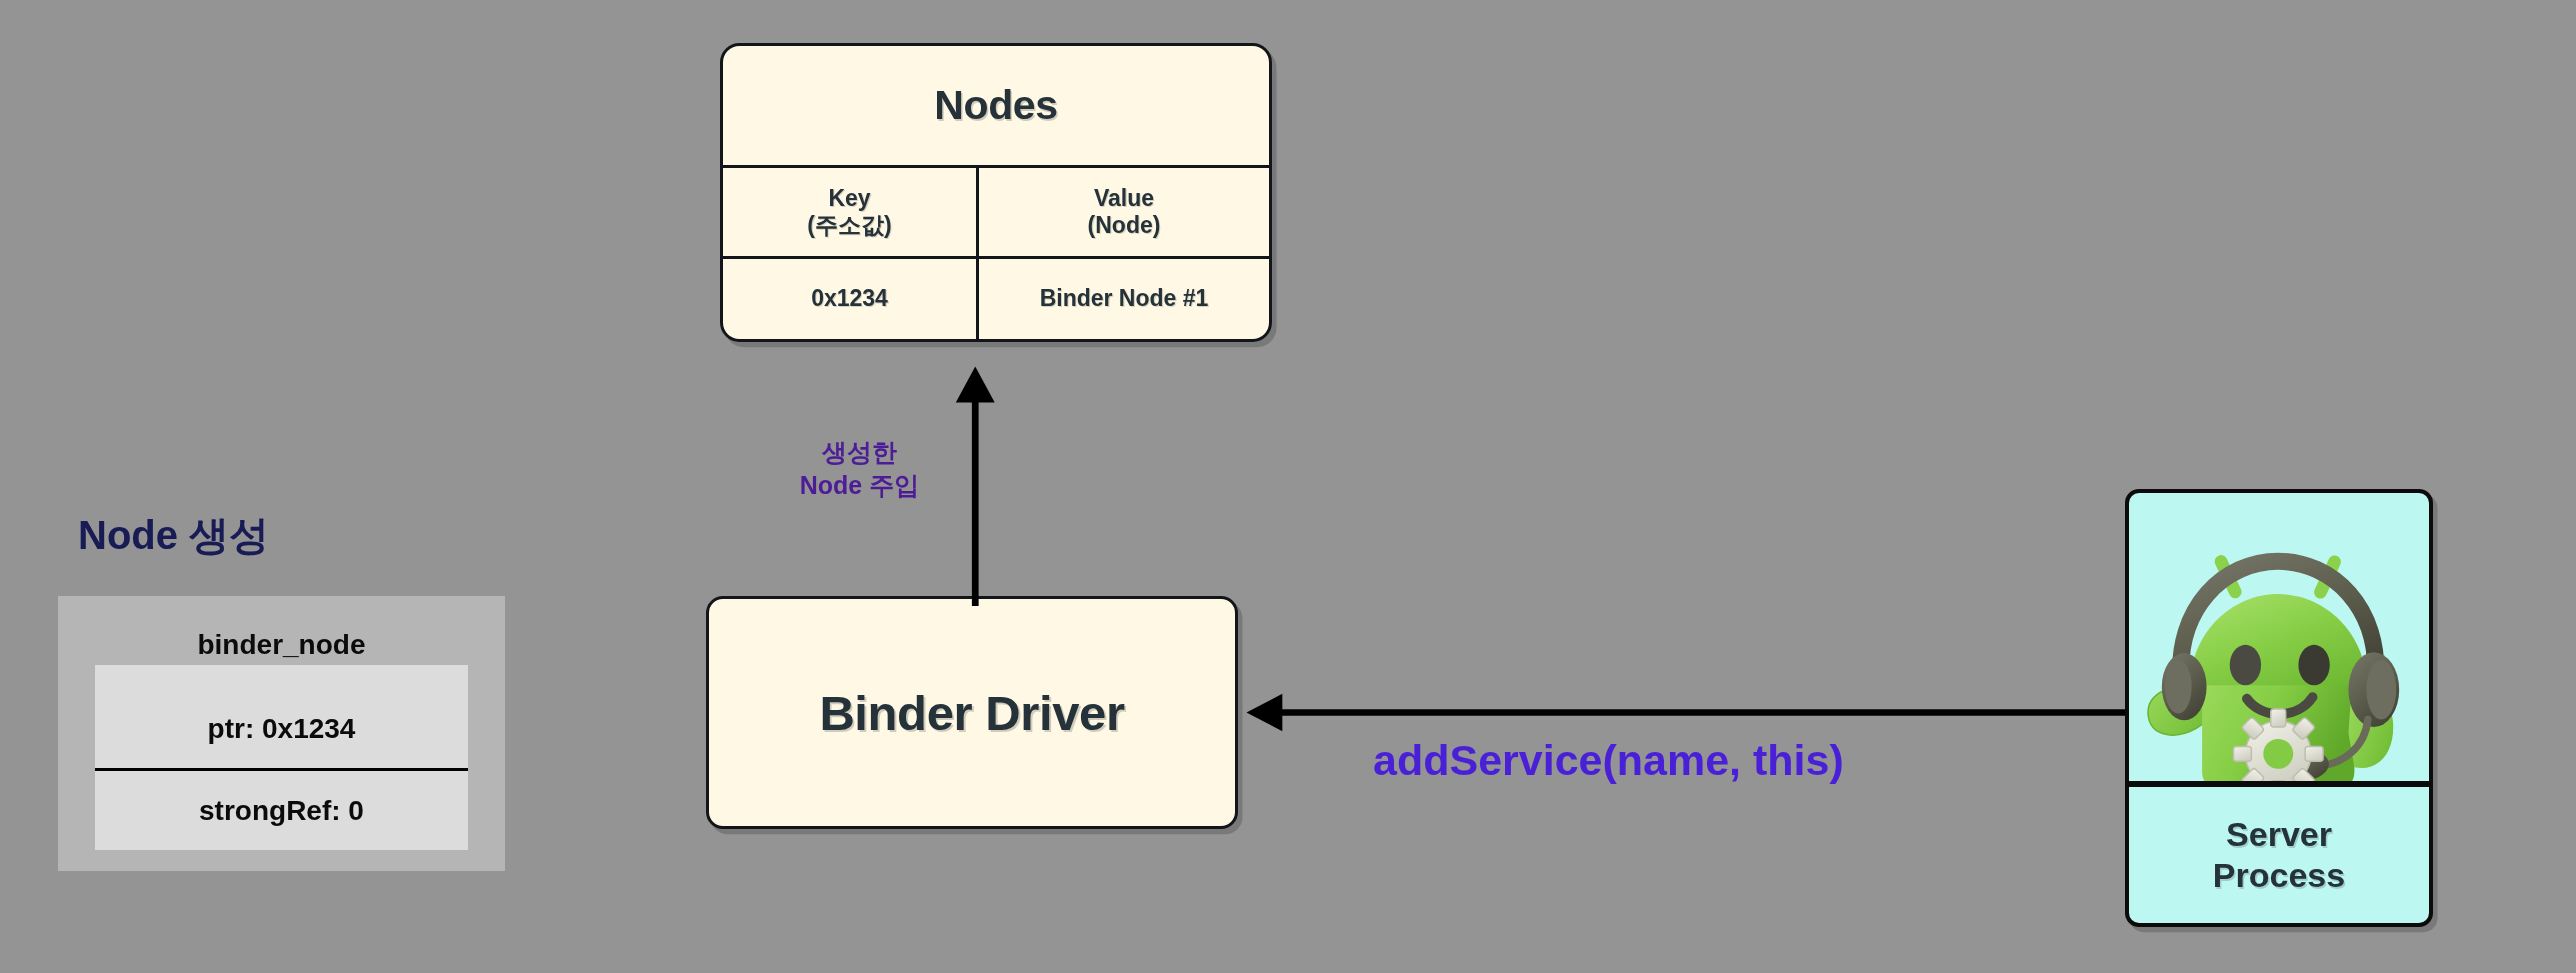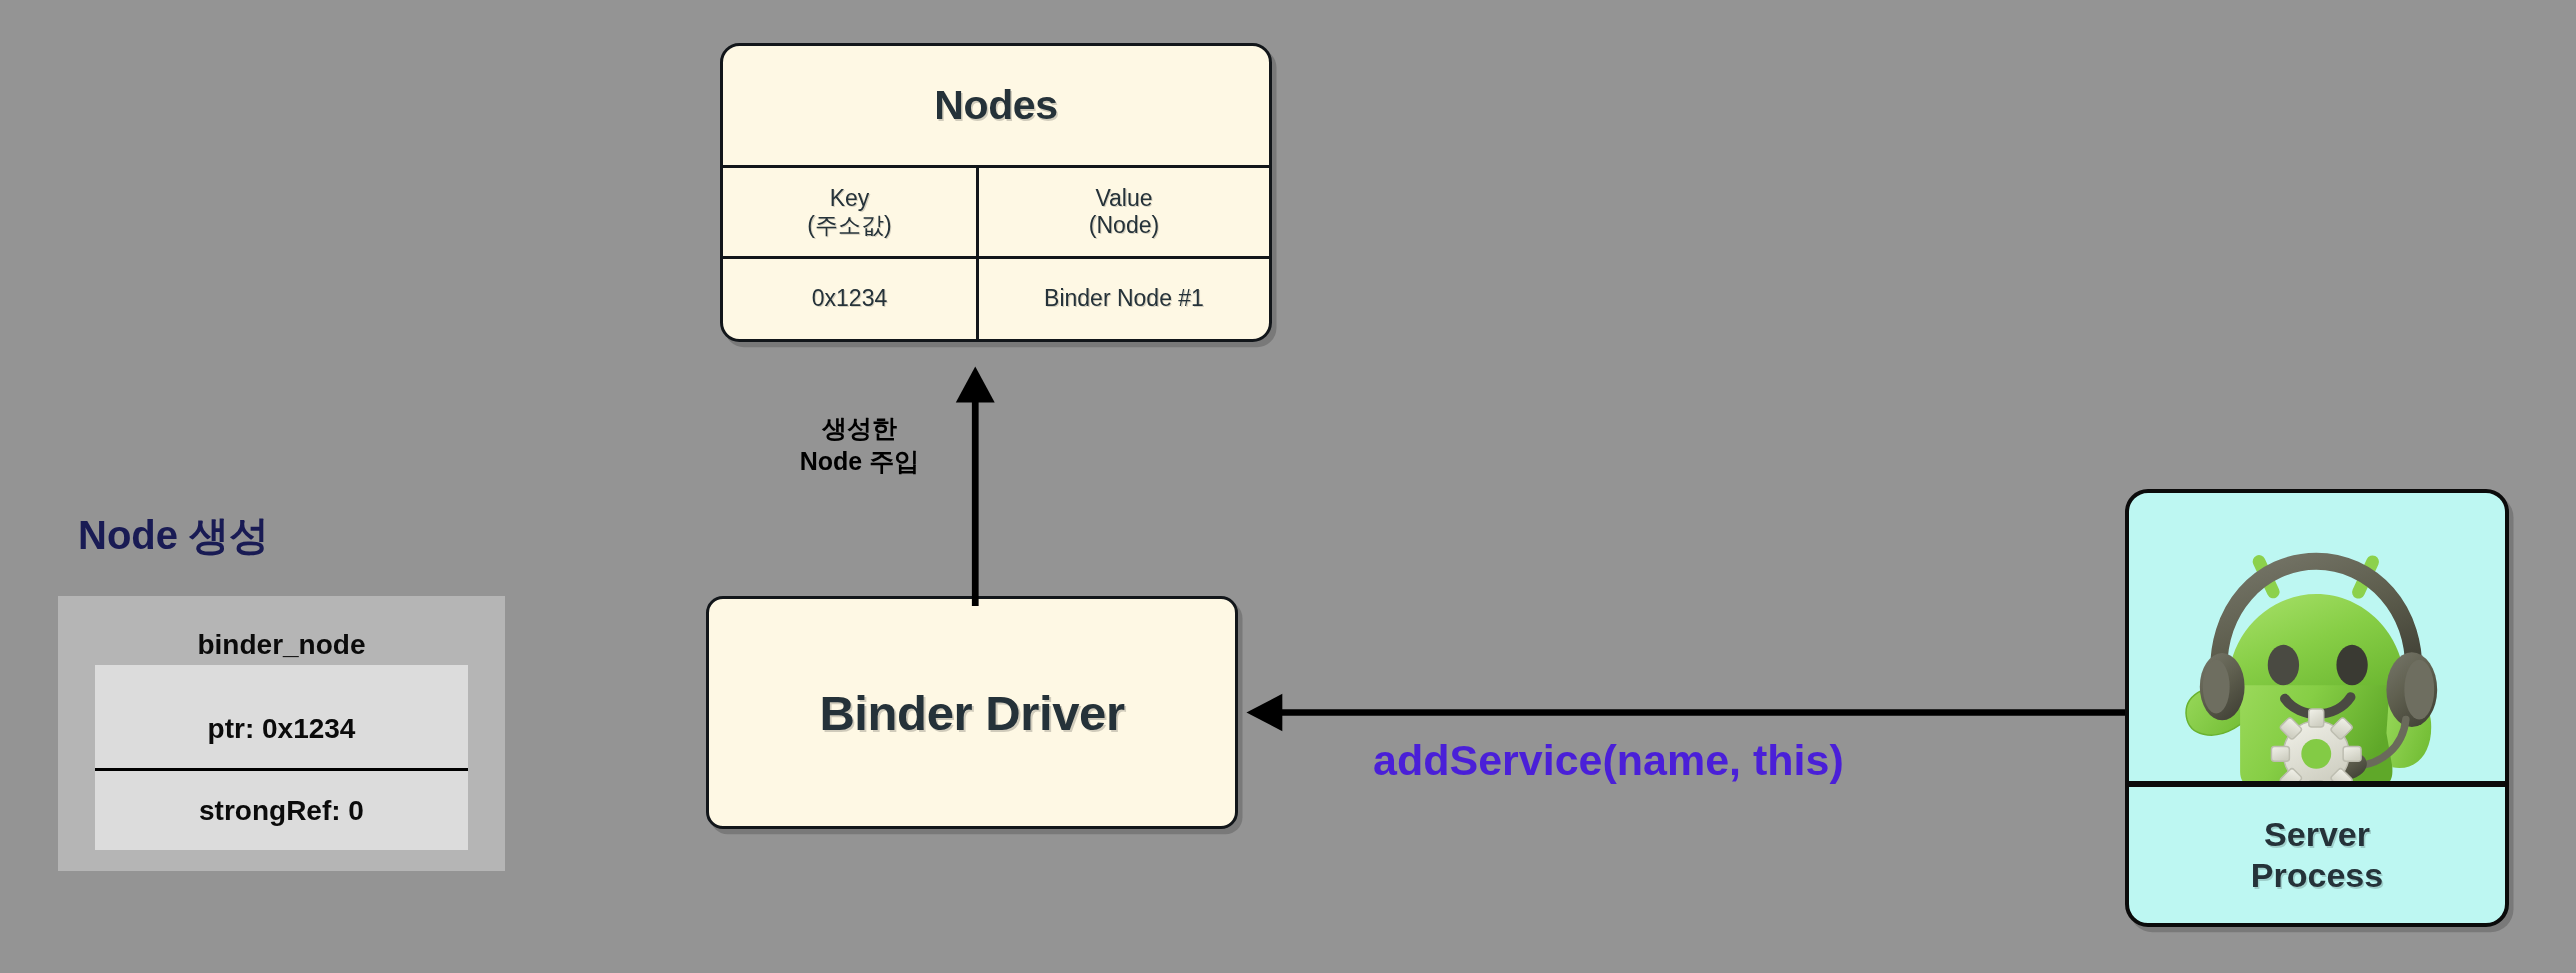--- a/index.html
+++ b/index.html
@@ -63,21 +63,21 @@
     height: 91px;
     flex: none;
   }
   .nodes-cell {
     flex: 1;
     display: flex;
     flex-direction: column;
     align-items: center;
     justify-content: center;
     font-size: 23px;
-    font-weight: normal;
+    font-weight: bold;
     color: #253239;
     line-height: 1.18;
     text-shadow: 1.1px 1.1px 0 rgba(0,0,0,0.16);
     box-sizing: border-box;
   }
   .nodes-cell.left-col {
     border-right: 3.7px solid #12161a;
     flex: 0 0 256px;
   }
   .nodes-cell .sub { display: block; }
@@ -157,48 +157,48 @@
     position: absolute;
     overflow: visible;
     pointer-events: none;
   }
   #arrow-up-svg { left: 949px; top: 359px; width: 60px; height: 247px; }
   #arrow-left-svg { left: 1233px; top: 684px; width: 897px; height: 60px; }
 
   #arrow-up-label {
     position: absolute;
     left: 770px;
-    top: 412px;
+    top: 436px;
     width: 179px;
     text-align: center;
     font-size: 25px;
     font-weight: bold;
-    color: #000000;
+    color: #4c1d95;
     line-height: 1.3;
   }
   #add-service-label {
     position: absolute;
     left: 1373px;
     top: 736px;
     font-size: 43px;
     font-weight: bold;
     color: #4A1FD8;
     white-space: nowrap;
   }
 
   
   #server-process-card {
     position: absolute;
     left: 2125px;
     top: 489px;
-    width: 384px;
+    width: 308px;
     height: 438px;
     background: #BDF7F2;
     border: 4.5px solid #0b0b0b;
-    border-radius: 23px;
+    border-radius: 14px;
     box-sizing: border-box;
     overflow: hidden;
     box-shadow: 4.5px 5.2px 0 rgba(0,0,0,0.18);
   }
   #server-avatar-area {
     position: absolute;
     left: 0; right: 0; top: 0;
     height: 294px;
     overflow: hidden;
     border-bottom: 6px solid #0b0b0b;

